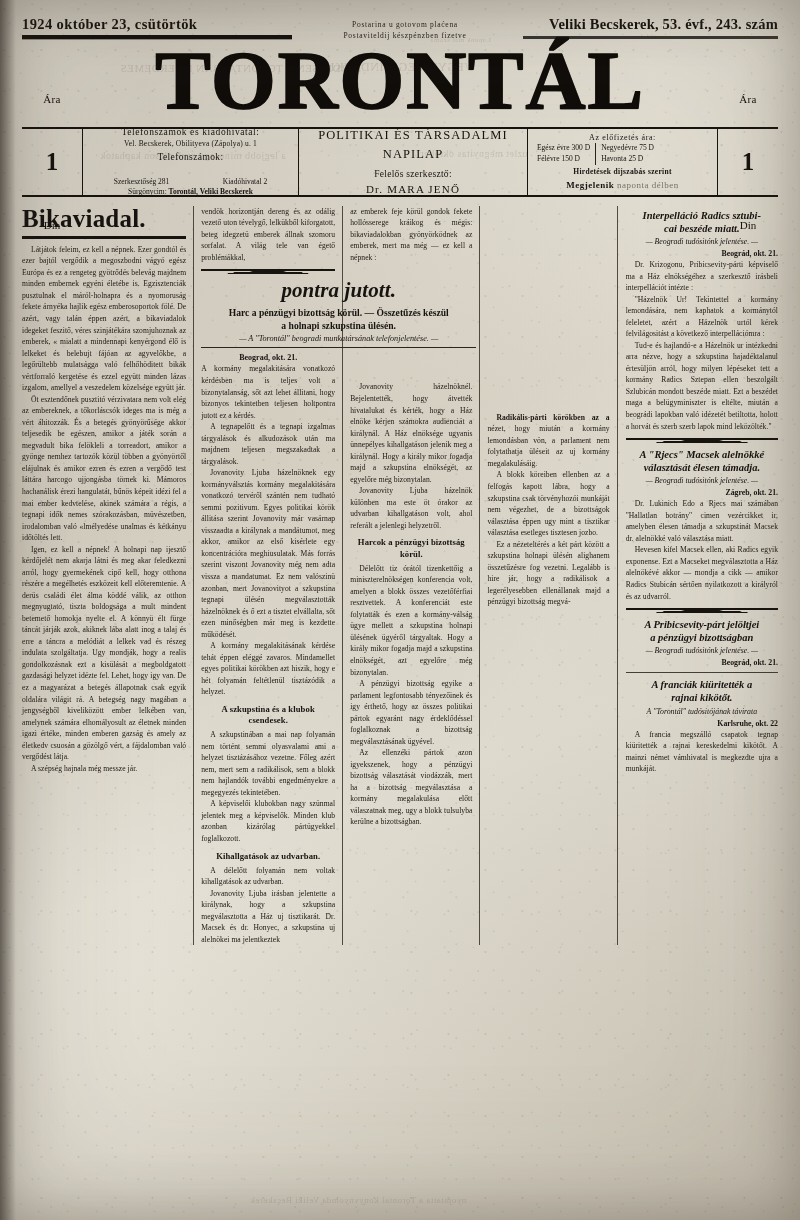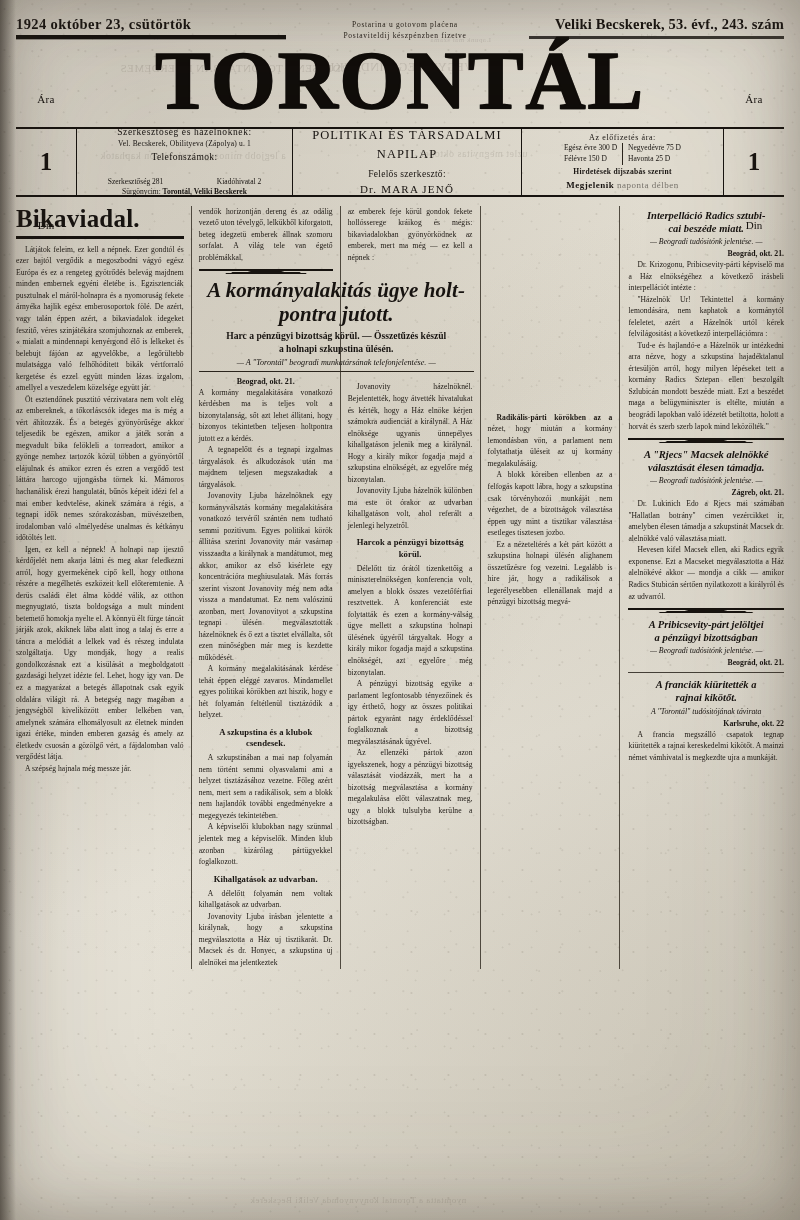--- a/index.html
+++ b/index.html
@@ -25,21 +25,21 @@
     background-size:37px 41px,53px 47px,29px 33px,61px 59px,43px 39px;
   }
   .vignette{
     position:absolute;inset:0;pointer-events:none;
     box-shadow:inset 0 0 60px rgba(60,50,38,.35), inset 0 0 160px rgba(60,50,38,.18);
   }
   .edge-left{
     position:absolute;left:0;top:0;width:16px;height:100%;pointer-events:none;
     background:linear-gradient(90deg,rgba(30,24,18,.55),rgba(30,24,18,0));
   }
-  .inner{position:relative;padding:0 16px;}
+  .inner{position:relative;padding:0 22px;}
 
   
   .ghost{
     position:absolute;pointer-events:none;opacity:.13;color:#2b2318;
     font-size:7px;letter-spacing:.5px;transform:scaleX(-1);white-space:nowrap;
     font-family:"Liberation Serif",serif;
   }
 
   
   .topline{
@@ -83,21 +83,21 @@
   .office-cell .oc-c{font-size:9.5px;margin-top:2px;letter-spacing:.4px;}
   .office-cell .oc-d{font-size:7.5px;display:flex;justify-content:space-around;margin-top:13px;}
   .office-cell .oc-e{font-size:7.5px;}
   .office-cell .oc-e b{font-weight:bold;}
   .title-cell{width:220px;text-align:center;line-height:1.5;}
   .title-cell .tc-a{font-size:12.5px;letter-spacing:1.1px;}
   .title-cell .tc-b{font-size:9.5px;letter-spacing:.3px;margin-top:3px;}
   .title-cell .tc-c{font-size:11px;letter-spacing:1.2px;}
   .subs-cell{flex:1;text-align:center;line-height:1.45;}
   .subs-cell .sc-title{font-size:8px;letter-spacing:.6px;}
-  .subs-cell .sc-grid{display:flex;justify-content:center;font-size:7.5px;}
+  .subs-cell .sc-grid{display:flex;justify-content:flex-start;font-size:7.5px;}
   .subs-cell .sc-col{padding:0 5px;text-align:left;}
   .subs-cell .sc-col+.sc-col{border-left:1px solid #2a241c;}
   .subs-cell .sc-ads{font-size:7.5px;font-weight:bold;letter-spacing:.3px;margin-top:2px;}
   .subs-cell .sc-pub{font-size:9px;letter-spacing:.5px;margin-top:1px;}
   .subs-cell .sc-pub b{font-weight:bold;}
 
   
   .content{display:flex;margin-top:9px;align-items:stretch;}
   .col{position:relative;}
   .c1{width:180px;padding-right:7px;}
@@ -194,21 +194,21 @@
 
     <div class="mastbox">
 
       <div class="mb-cell mb-div price-cell">
         <div class="p-top">Ára</div>
         <div class="p-num">1</div>
         <div class="p-cur">Din</div>
       </div>
 
       <div class="mb-cell mb-div office-cell">
-        <div class="oc-a">Szerkesztőség és házelnöknek:</div>
+        <div class="oc-a">Telefonszámok és kiadóhivatal:</div>
         <div class="oc-b">Vel. Becskerek, Obilityeva (Zápolya) u. 1</div>
         <div class="oc-c">Telefonszámok:</div>
         <div class="oc-d">
           <span>Szerkesztőség 281</span>
           <span>Kiadóhivatal 2</span>
         </div>
         <div class="oc-e">
           <span>Sürgönycim:</span>
           <b>Torontál, Veliki Becskerek</b>
         </div>
@@ -271,21 +271,20 @@
 
       <div class="rule-v"></div>
 
       <div class="col c2">
         <p>vendök horizontján dereng és az odálig vezető uton tévelygő, lelkükből kiforgatott, beteg idegzetü emberek állnak szomoru sorfalat. A világ tele van égető problémákkal,</p>
 
         <div class="hr-wavy"></div>
 
         <div style="width:275px;">
           <div class="center-head">
-            <div>A kormányalakitás ügye holt-</div>
             <div>pontra jutott.</div>
           </div>
           <div class="center-sub">
             <div>Harc a pénzügyi bizottság körül. — Összetűzés készül</div>
             <div>a holnapi szkupstina ülésén.</div>
           </div>
           <div class="center-src">— A "Torontál" beogradi munkatársának telefonjelentése. —</div>
         </div>
 
         <div class="dateline-wrap">
@@ -337,21 +336,21 @@
 
         <div>
           <div class="box-head">
             <div>Interpelláció Radics sztubi-</div>
             <div>cai beszéde miatt.</div>
           </div>
           <div class="box-src">— Beogradi tudósitónk jelentése. —</div>
           <div class="box-date">
             <b>Beográd, okt. 21.</b>
           </div>
-          <p class="p-first">Dr. Krizogonu, Pribicsevity-párti képviselő ma a Ház elnökségéhez a következő irásbeli interpellációt intézte :</p>
+          <p class="p-first">Dr. Krizogonu, Pribicsevity-párti képviselő ma a Ház elnökségéhez a szerkesztő irásbeli interpellációt intézte :</p>
           <p>"Házelnök Ur! Tekintettel a kormány lemondására, nem kaphatok a kormánytól feleletet, azért a Házelnök urtól kérek felvilágositást a következő interpellációmra :</p>
           <p>Tud-e és hajlandó-e a Házelnök ur intézkedni arra nézve, hogy a szkupstina hajadéktalanul értesüljön arról, hogy milyen lépéseket tett a kormány Radics Sztepan ellen beszolgált Szlubicán mondott beszéde miatt. Ezt a beszédet maga a belügyminiszter is eltélte, miután a beográdi lapokban való idézetét betiltotta, holott a horvát és szerb szerb lapok mind leközölték."</p>
           <p></p>
         </div>
 
         <div class="hr-wavy"></div>
 
         <div>
           <div class="box-head">
             <div>A "Rjecs" Macsek alelnökké</div>

